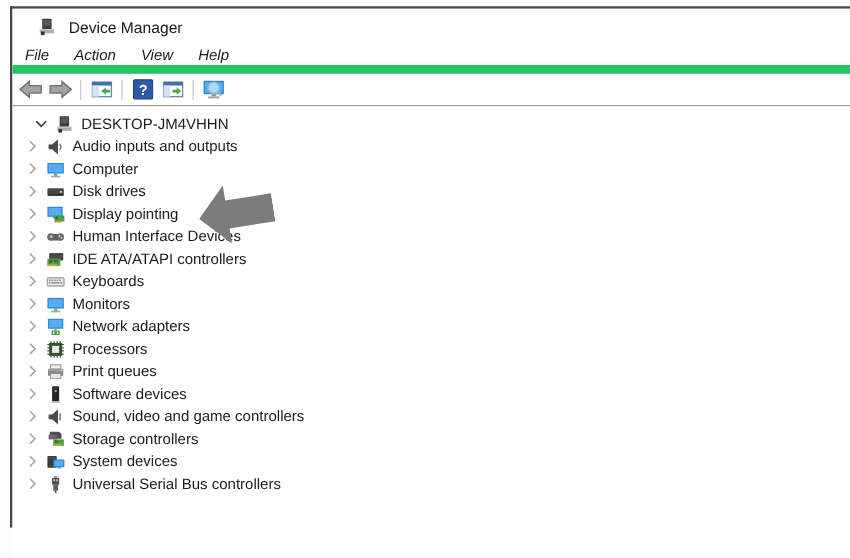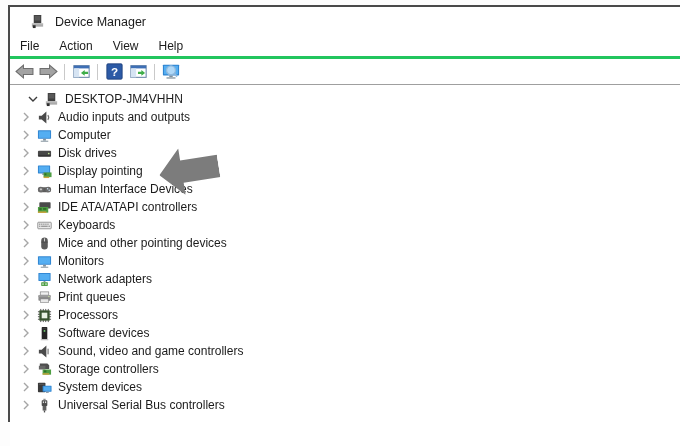--- a/index.html
+++ b/index.html
@@ -7,21 +7,21 @@
     font-family:"Liberation Sans", sans-serif; color:#1b1b1b; }
   #stage { position:relative; width:680px; height:446px; background:#fdfdfd; }
   .border-top { position:absolute; left:8px; top:5px; width:672px; height:2px; background:#4a4a4a; }
   .border-left { position:absolute; left:8px; top:5px; width:2px; height:417px; background:#4a4a4a; }
   #window-content { position:absolute; left:10px; top:7px; width:670px; height:439px; background:#ffffff; }
 
   .titlebar { height:29px; display:flex; align-items:center; padding-left:20px; }
   .titlebar .app-icon { width:16px; height:16px; margin-right:9px; }
   .titlebar .title-text { font-size:12.5px; }
 
-  .menubar { height:23px; display:flex; align-items:center; border-bottom:3px solid #22c55e; }
+  .menubar { height:23px; display:flex; align-items:center; border-bottom:7px solid #22c55e;font-style:italic; }
   .menu-item { font-size:12px; padding:3px 10px; cursor:default; }
   .menu-item:first-child { margin-left:0; }
 
   .toolbar { height:26px; display:flex; align-items:center; padding-left:2px;
     border-bottom:1px solid #9f9f9f; }
   .tb-btn { width:24px; height:22px; display:flex; align-items:center; justify-content:center; }
   .tb-btn svg { display:block; }
   .tb-sep { width:1px; height:16px; background:#c9c9c9; margin:0 4px; }
 
   .tree { padding-top:5px; }
@@ -254,35 +254,20 @@
                   <rect x="11" y="6" width="1.4" height="1.2"></rect>
                   <rect x="2.2" y="8.2" width="1.4" height="1.2"></rect>
                   <rect x="4.4" y="8.2" width="7" height="1.2"></rect>
                   <rect x="12.2" y="8.2" width="1.6" height="1.2"></rect>
                 </g>
               </svg>
             </span>
     <span class="label">Keyboards</span>
   </div>
 
-  <div class="tree-row child">
-    <span class="chevron">
-              <svg viewBox="0 0 16 16" width="16" height="16">
-                <path d="M6 4 l4 4 l-4 4" fill="none" stroke="#a6a6a6" stroke-width="1.4"></path>
-              </svg>
-            </span>
-    <span class="icon">
-              <svg viewBox="0 0 16 16">
-                <rect x="4.5" y="1.5" width="7" height="13" rx="3.5" fill="#5b5b5b"></rect>
-                <rect x="7.5" y="2.5" width="1" height="3.5" fill="#d9d9d9"></rect>
-                <path d="M4.5 6.5 h7" stroke="#454545" stroke-width="0.8"></path>
-              </svg>
-            </span>
-    <span class="label">Mice and other pointing devices</span>
-  </div>
 
   <div class="tree-row child">
     <span class="chevron">
               <svg viewBox="0 0 16 16" width="16" height="16">
                 <path d="M6 4 l4 4 l-4 4" fill="none" stroke="#a6a6a6" stroke-width="1.4"></path>
               </svg>
             </span>
     <span class="icon">
               <svg viewBox="0 0 16 16">
                 <rect x="1" y="2.5" width="14" height="9" rx="0.5" fill="#2f84d0"></rect>
@@ -314,46 +299,46 @@
   </div>
 
   <div class="tree-row child">
     <span class="chevron">
               <svg viewBox="0 0 16 16" width="16" height="16">
                 <path d="M6 4 l4 4 l-4 4" fill="none" stroke="#a6a6a6" stroke-width="1.4"></path>
               </svg>
             </span>
     <span class="icon">
               <svg viewBox="0 0 16 16">
+                <g stroke="#4a4a4a" stroke-width="1">
+                  <path d="M4 1v2M6.7 1v2M9.3 1v2M12 1v2M4 13v2M6.7 13v2M9.3 13v2M12 13v2M1 4h2M1 6.7h2M1 9.3h2M1 12h2M13 4h2M13 6.7h2M13 9.3h2M13 12h2"></path>
+                </g>
+                <rect x="2.5" y="2.5" width="11" height="11" fill="#37522e"></rect>
+                <rect x="5" y="5" width="6" height="6" fill="#e9f2e4"></rect>
+              </svg>
+            </span>
+    <span class="label">Processors</span>
+  </div>
+
+  <div class="tree-row child">
+    <span class="chevron">
+              <svg viewBox="0 0 16 16" width="16" height="16">
+                <path d="M6 4 l4 4 l-4 4" fill="none" stroke="#a6a6a6" stroke-width="1.4"></path>
+              </svg>
+            </span>
+    <span class="icon">
+              <svg viewBox="0 0 16 16">
                 <rect x="3.5" y="2" width="9" height="3.5" fill="#f0f0f0" stroke="#8a8a8a" stroke-width="0.8"></rect>
                 <rect x="1.5" y="5.5" width="13" height="6" rx="0.8" fill="#8b8b8b"></rect>
                 <rect x="1.5" y="5.5" width="13" height="2" fill="#9d9d9d"></rect>
                 <rect x="3.5" y="9.5" width="9" height="4" fill="#e8e8e8" stroke="#7c7c7c" stroke-width="0.6"></rect>
                 <circle cx="12.7" cy="7" r="0.7" fill="#d4f0a0"></circle>
               </svg>
             </span>
     <span class="label">Print queues</span>
-  </div>
-
-  <div class="tree-row child">
-    <span class="chevron">
-              <svg viewBox="0 0 16 16" width="16" height="16">
-                <path d="M6 4 l4 4 l-4 4" fill="none" stroke="#a6a6a6" stroke-width="1.4"></path>
-              </svg>
-            </span>
-    <span class="icon">
-              <svg viewBox="0 0 16 16">
-                <g stroke="#4a4a4a" stroke-width="1">
-                  <path d="M4 1v2M6.7 1v2M9.3 1v2M12 1v2M4 13v2M6.7 13v2M9.3 13v2M12 13v2M1 4h2M1 6.7h2M1 9.3h2M1 12h2M13 4h2M13 6.7h2M13 9.3h2M13 12h2"></path>
-                </g>
-                <rect x="2.5" y="2.5" width="11" height="11" fill="#37522e"></rect>
-                <rect x="5" y="5" width="6" height="6" fill="#e9f2e4"></rect>
-              </svg>
-            </span>
-    <span class="label">Processors</span>
   </div>
 
   <div class="tree-row child">
     <span class="chevron">
               <svg viewBox="0 0 16 16" width="16" height="16">
                 <path d="M6 4 l4 4 l-4 4" fill="none" stroke="#a6a6a6" stroke-width="1.4"></path>
               </svg>
             </span>
     <span class="icon">
               <svg viewBox="0 0 16 16">

